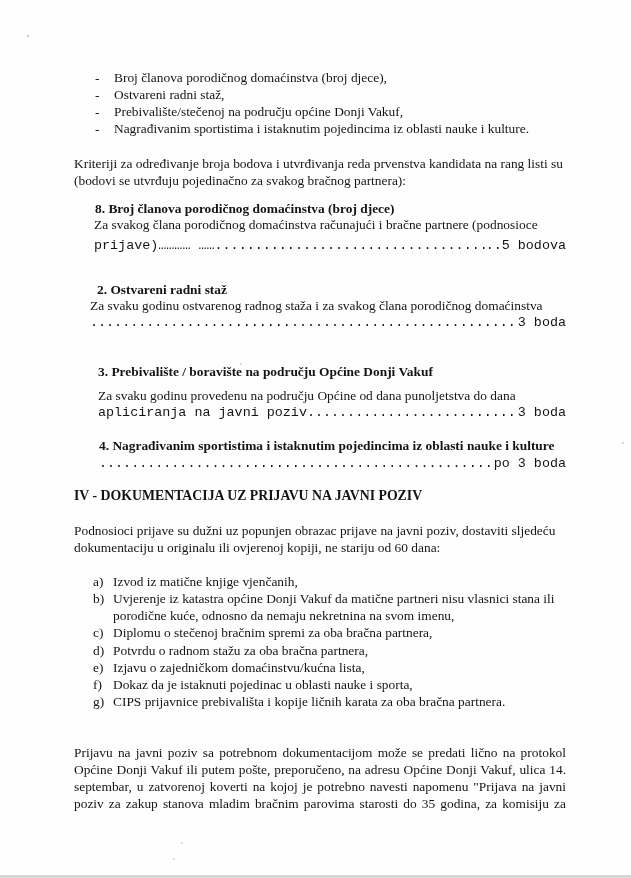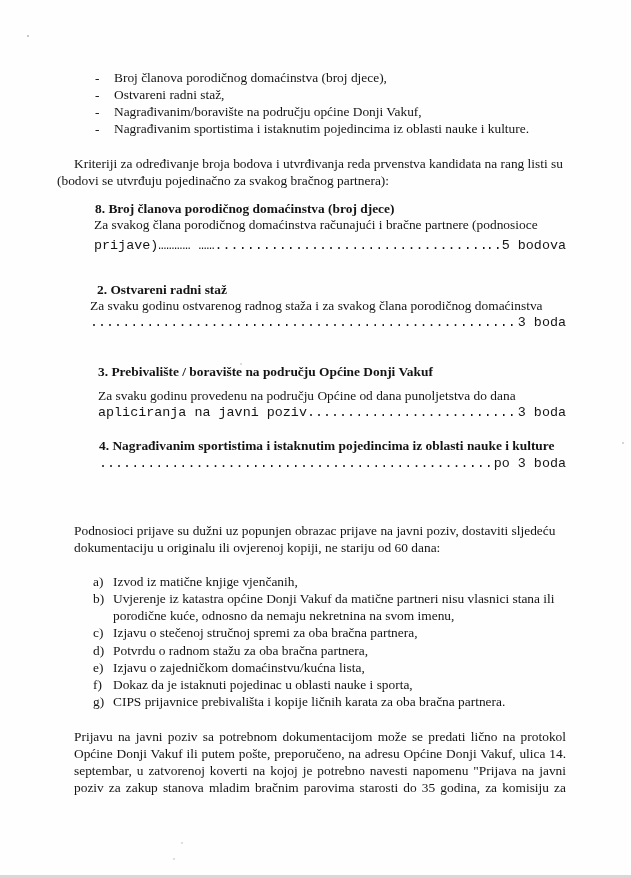--- a/index.html
+++ b/index.html
@@ -17,45 +17,45 @@
   .bottom-edge {
     position: absolute; left: 0; top: 875px; width: 631px; height: 3px;
     background: #d8d8d8;
   }
   .line { position: absolute; font-size: 13.4px; line-height: 17px; white-space: nowrap; text-align: center; }
   .b { font-weight: bold; }
   .dash { position: absolute; left: 95px; font-size: 13.4px; line-height: 17px; }
   .bl-text { left: 114px; }
   .mark { position: absolute; left: 93px; font-size: 13.4px; line-height: 17px; }
   .lt { left: 113px; font-family: Liberation Serif, serif; }
-  .just { white-space: normal; text-align: justify; text-align-last: justify; width: 492px; }
+  .just { white-space: normal; text-align: justify; text-align-last: justify; width: 492px; margin-top: 16px; }
   .ldr { display: flex; width: 100%; font-family: Liberation Mono, monospace; }
   .ldr .fill { flex: 1; overflow: hidden; white-space: nowrap; }
   .ldr .fill::after { content: "................................................................................................................................................................................................"; }
   .speck { position: absolute; width: 2px; height: 2px; background: #c9c9c9; }
 </style>
 </head>
 <body>
 
 <div class="page">
 
   <div>
     <span class="dash" style="top:69px">-</span>
     <span class="line bl-text" style="top:69px">Broj članova porodičnog domaćinstva (broj djece),</span>
     <span class="dash" style="top:86px">-</span>
     <span class="line bl-text" style="top:86px">Ostvareni radni staž,</span>
     <span class="dash" style="top:103px">-</span>
-    <span class="line bl-text" style="top:103px">Nagrađivanim/boravište na području općine Donji Vakuf,</span>
+    <span class="line bl-text" style="top:103px">Prebivalište/stečenoj na području općine Donji Vakuf,</span>
     <span class="dash" style="top:120px">-</span>
     <span class="line bl-text" style="top:120px">Nagrađivanim sportistima i istaknutim pojedincima iz oblasti nauke i kulture.</span>
   </div>
 
   <div>
     <span class="line" style="left:74px; top:155px">Kriteriji za određivanje broja bodova i utvrđivanja reda prvenstva kandidata na rang listi su</span>
-    <span class="line" style="left:57px; top:172px">(bodovi se utvrđuju pojedinačno za svakog bračnog partnera):</span>
+    <span class="line" style="left:74px; top:172px">(bodovi se utvrđuju pojedinačno za svakog bračnog partnera):</span>
   </div>
 
   <div>
     <span class="line b" style="left:95px; top:200px">8. Broj članova porodičnog domaćinstva (broj djece)</span>
     <span class="line" style="left:94px; top:216px">Za svakog člana porodičnog domaćinstva računajući i bračne partnere  (podnosioce</span>
     <div class="line ldr" style="left:94px; top:237px; width:472px">
       <span>prijave)………… ……</span>
       <span class="fill"></span>
       <span>..5 bodova</span>
     </div>
@@ -81,36 +81,37 @@
   </div>
 
   <div>
     <span class="line b" style="left:99px; top:437px">4. Nagrađivanim sportistima i istaknutim pojedincima iz oblasti nauke i kulture</span>
     <div class="line ldr" style="left:99px; top:455px; width:467px">
       <span class="fill"></span>
       <span>po 3 boda</span>
     </div>
   </div>
 
+  <span class="line b" style="left:74px; top:487px; font-size:13.8px">IV - DOKUMENTACIJA UZ PRIJAVU NA JAVNI POZIV</span>
 
   <div>
     <span class="line" style="left:74px; top:522px">Podnosioci prijave su dužni uz popunjen obrazac prijave na javni poziv, dostaviti sljedeću</span>
     <span class="line" style="left:74px; top:539px">dokumentaciju u originalu ili ovjerenoj kopiji, ne stariju od 60 dana:</span>
   </div>
 
   <div>
     <span class="mark" style="top:573px">a)</span>
     <span class="line lt" style="top:573px">Izvod iz matične knjige vjenčanih,</span>
 
     <span class="mark" style="top:590px">b)</span>
     <span class="line lt" style="top:590px">Uvjerenje iz katastra općine Donji Vakuf da matične partneri nisu vlasnici stana ili</span>
     <span class="line lt" style="top:607px">porodične kuće, odnosno da nemaju nekretnina na svom imenu,</span>
 
     <span class="mark" style="top:624px">c)</span>
-    <span class="line lt" style="top:624px">Izjavu o stečenoj stručnoj spremi za oba bračna partnera,</span>
+    <span class="line lt" style="top:624px">Diplomu o stečenoj bračnim spremi za oba bračna partnera,</span>
 
     <span class="mark" style="top:642px">d)</span>
     <span class="line lt" style="top:642px">Potvrdu o radnom stažu za oba bračna partnera,</span>
 
     <span class="mark" style="top:659px">e)</span>
     <span class="line lt" style="top:659px">Izjavu o zajedničkom domaćinstvu/kućna lista,</span>
 
     <span class="mark" style="top:676px">f)</span>
     <span class="line lt" style="top:676px">Dokaz da je istaknuti pojedinac u oblasti nauke i sporta,</span>
 

